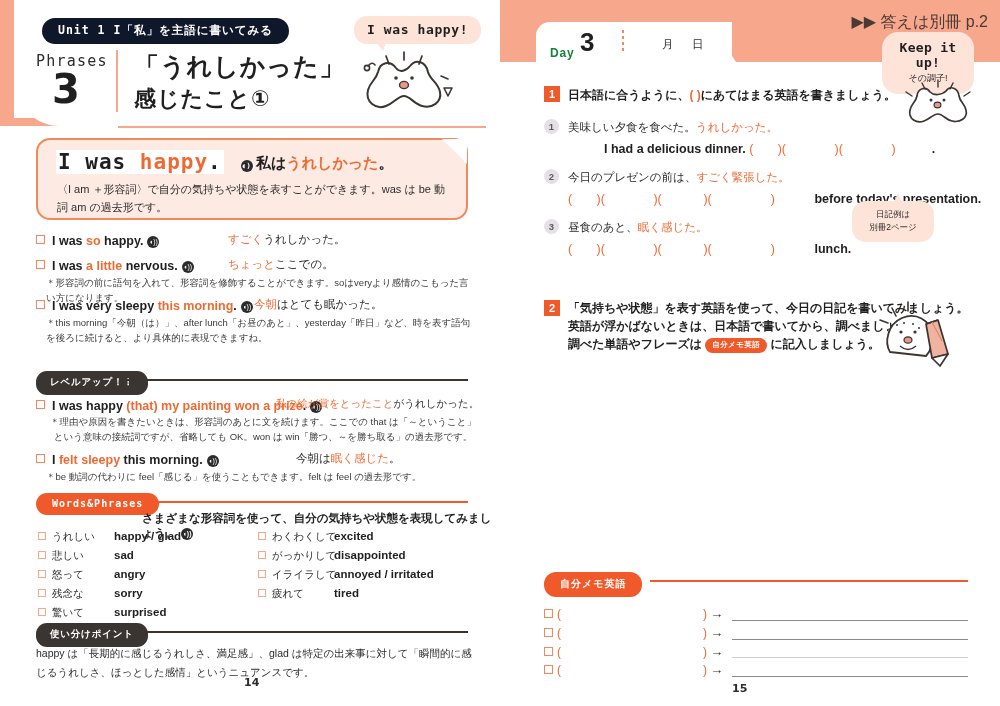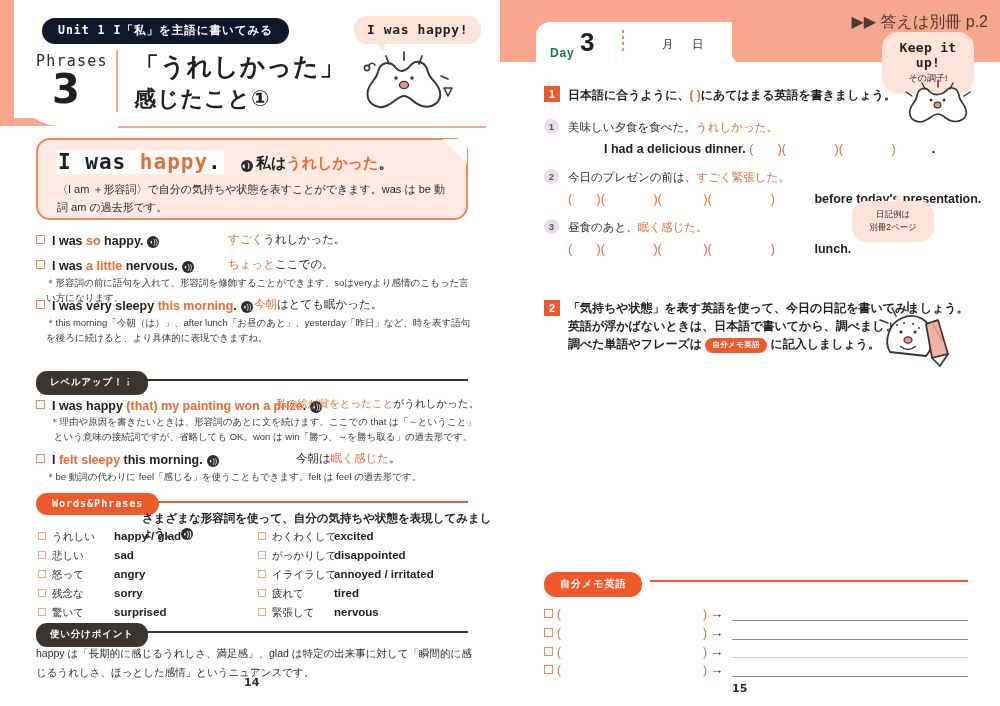--- a/index.html
+++ b/index.html
@@ -344,21 +344,20 @@
     <div class="wp-row"><span class="wp-chk"></span><span class="wp-jp">怒って</span><span class="wp-en">angry</span></div>
     <div class="wp-row"><span class="wp-chk"></span><span class="wp-jp">残念な</span><span class="wp-en">sorry</span></div>
     <div class="wp-row"><span class="wp-chk"></span><span class="wp-jp">驚いて</span><span class="wp-en">surprised</span></div>
   </div>
 
   <div class="wp-col" style="left:258px; top:530px;">
     <div class="wp-row"><span class="wp-chk"></span><span class="wp-jp">わくわくして</span><span class="wp-en">excited</span></div>
     <div class="wp-row"><span class="wp-chk"></span><span class="wp-jp">がっかりして</span><span class="wp-en">disappointed</span></div>
     <div class="wp-row"><span class="wp-chk"></span><span class="wp-jp">イライラして</span><span class="wp-en">annoyed / irritated</span></div>
     <div class="wp-row"><span class="wp-chk"></span><span class="wp-jp">疲れて</span><span class="wp-en">tired</span></div>
-    <div class="wp-row"><span class="wp-chk"></span><span class="wp-jp">緊張して</span><span class="wp-en">nervous</span></div>
   </div>
 
   <div class="pill-dark" style="left:36px; top:623px;">使い分けポイント</div>
   <div class="rule-dark" style="left:128px; top:631px; width:340px;"></div>
   <div class="usage-text" style="left:36px; top:644px; width:436px;">happy は「長期的に感じるうれしさ、満足感」、glad は特定の出来事に対して「瞬間的に感じるうれしさ、ほっとした感情」というニュアンスです。</div>
 
   <div class="pageno" style="left:244px; top:676px;">14</div>
 </div>
 
 <div class="page page-right">

